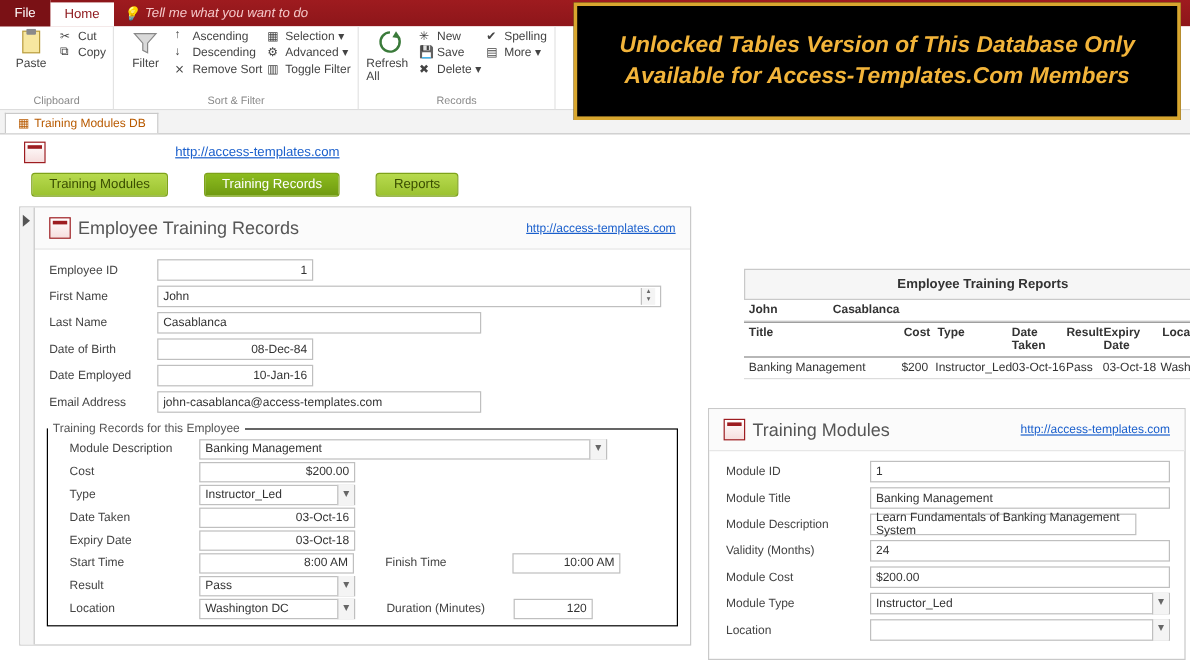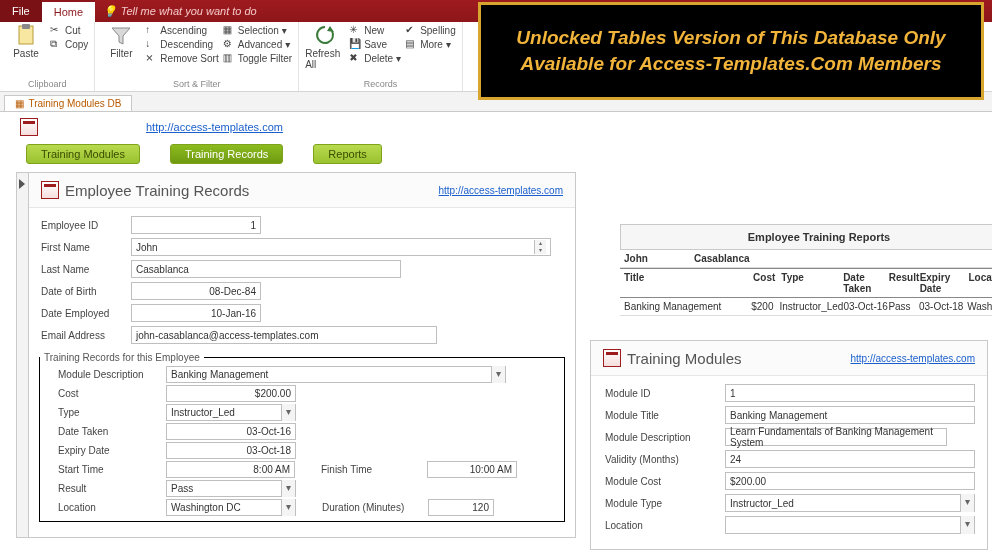--- a/index.html
+++ b/index.html
@@ -260,21 +260,21 @@
     <div class="formrow">
         <label>Date of Birth</label>
         <div class="field right" style="width:130px">08-Dec-84</div>
       </div>
     <div class="formrow">
         <label>Date Employed</label>
         <div class="field right" style="width:130px">10-Jan-16</div>
       </div>
     <div class="formrow">
         <label>Email Address</label>
-        <div class="field" style="width:306px">john-casablanca@access-templates.com</div>
+        <div class="field" style="width:270px">john-casablanca@access-templates.com</div>
       </div>
   </div>
 
   <fieldset class="subgrid">
     <legend>Training Records for this Employee</legend>
     <div class="rsel" style="top:0;">
         <div class="tri"></div>
       </div>
     <div class="inner">
       <div class="subrow">

